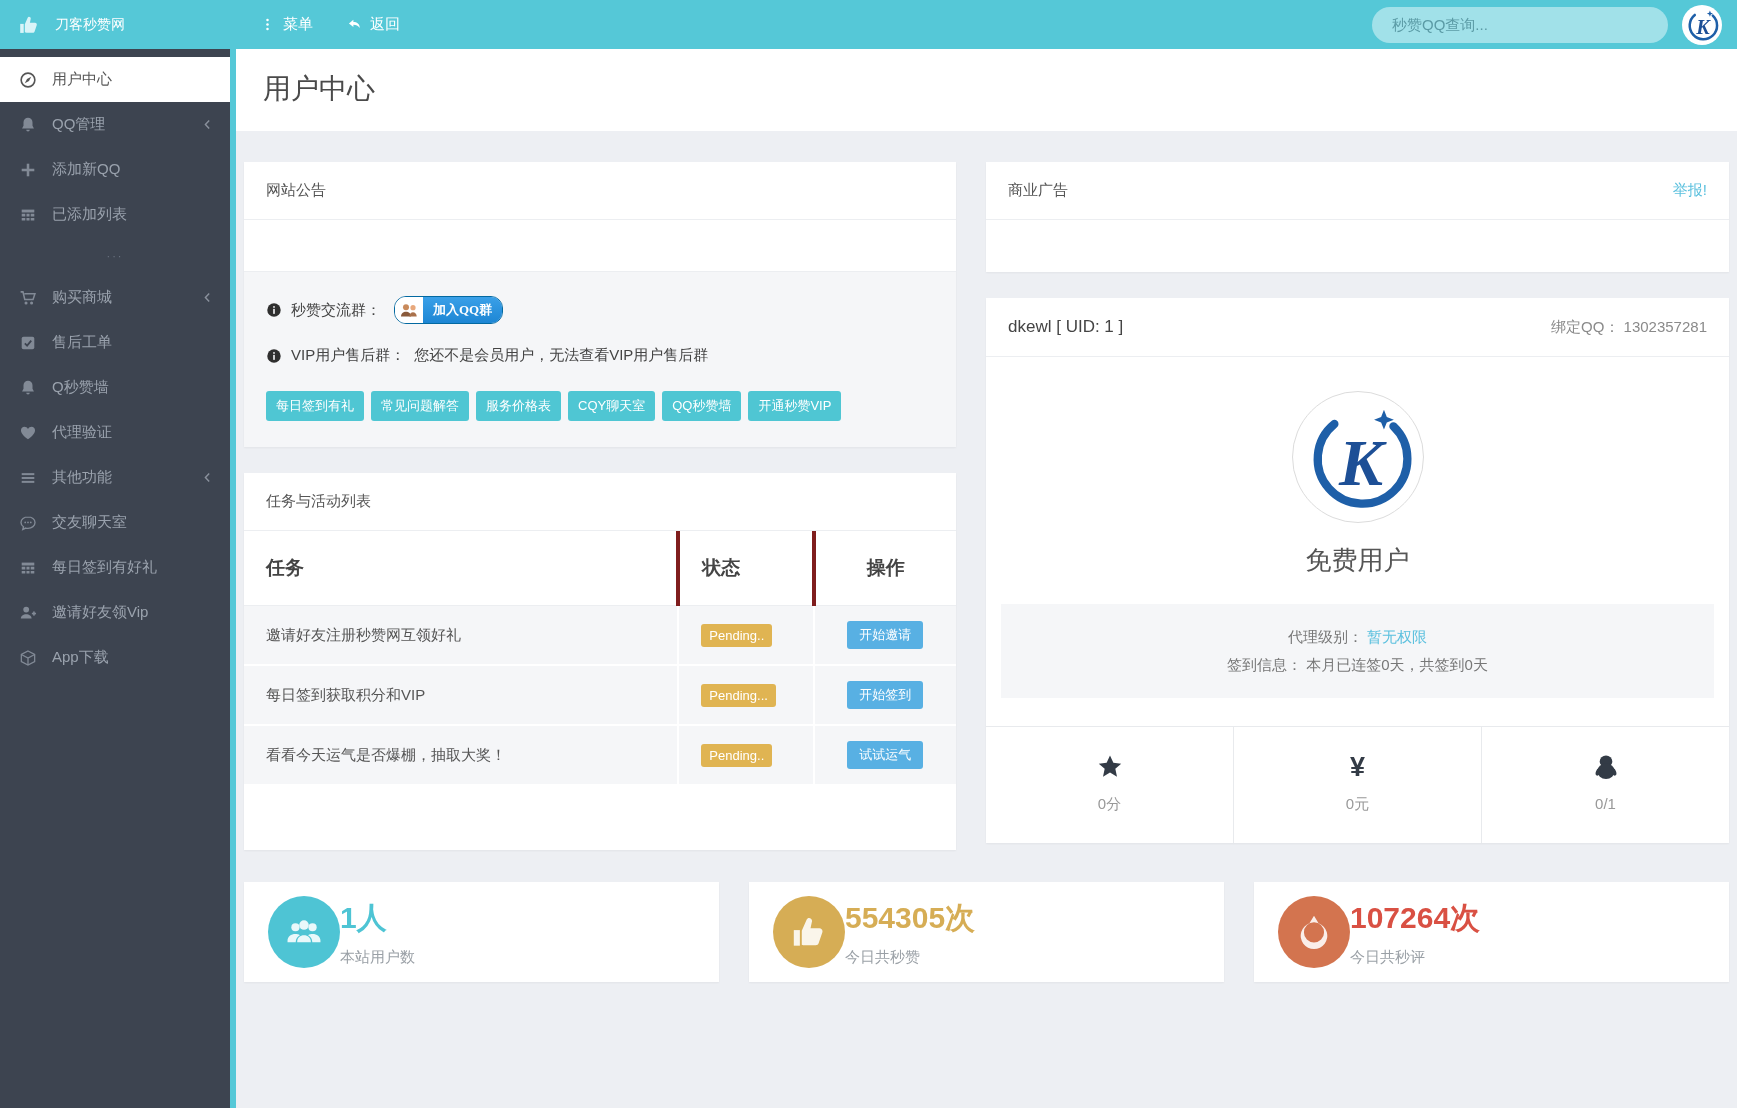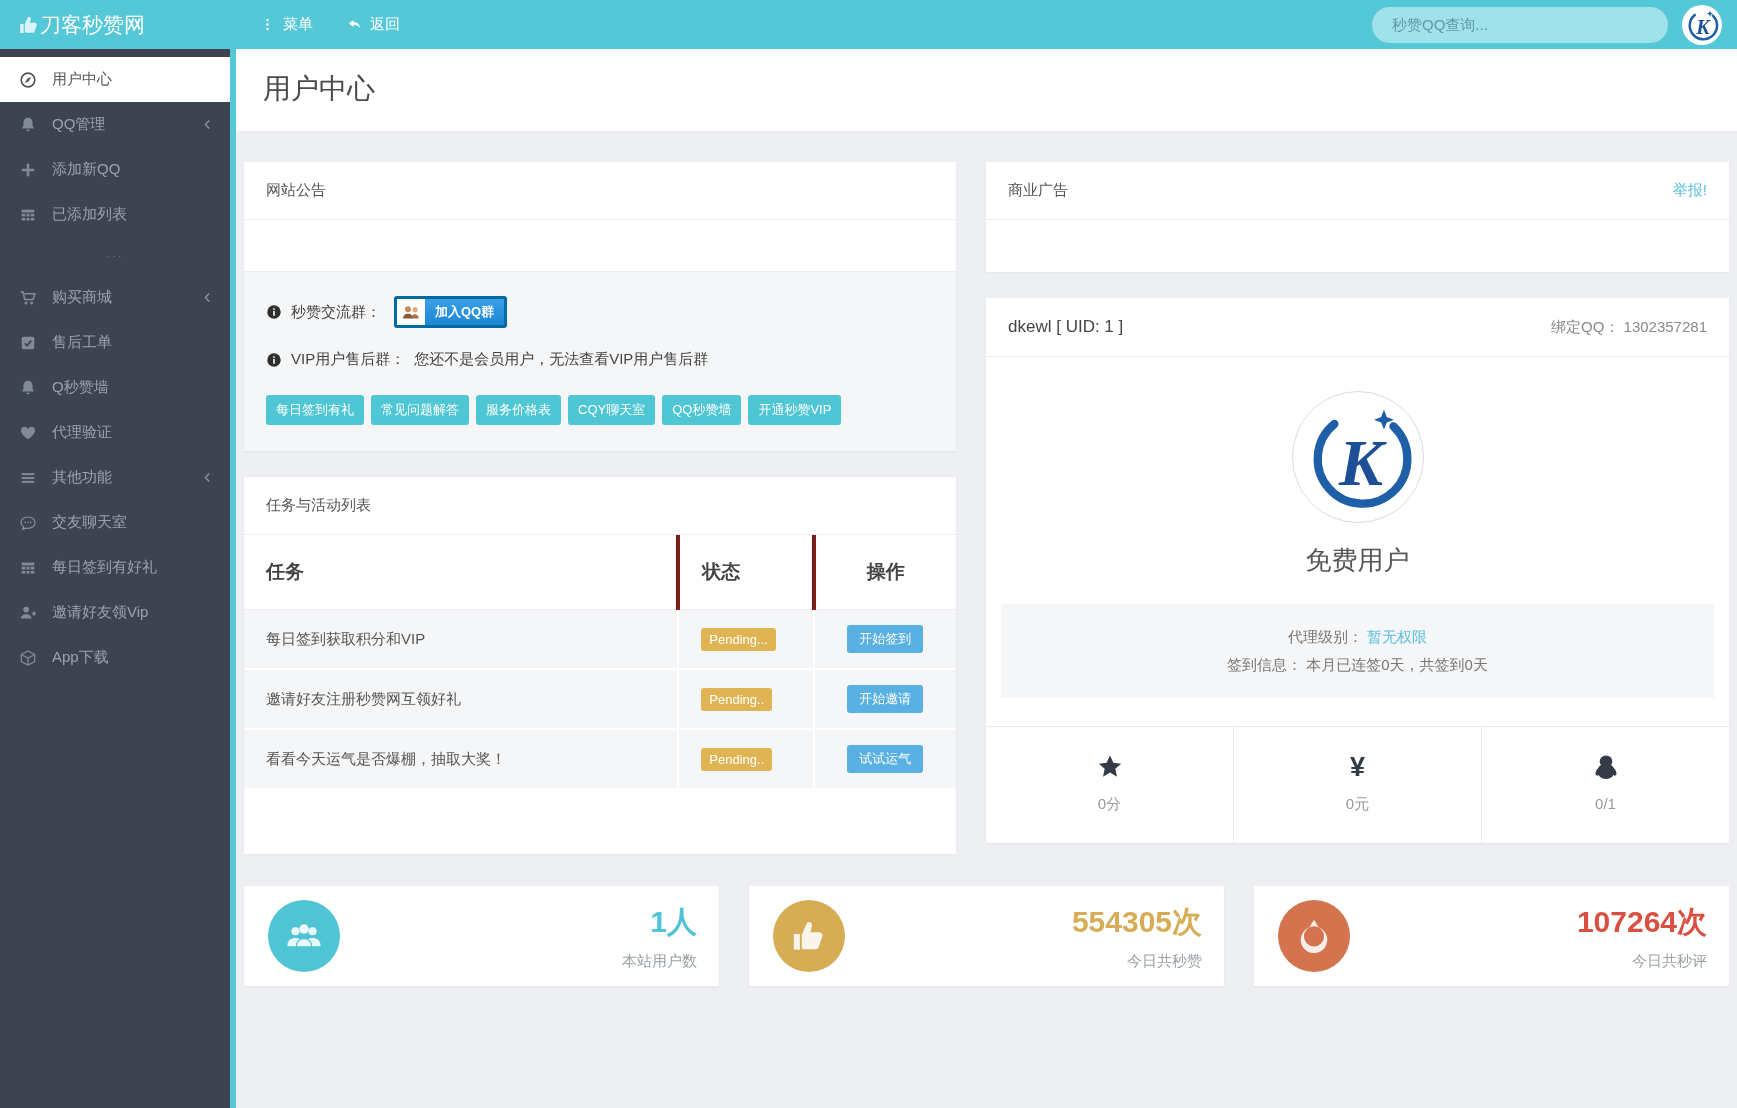--- a/index.html
+++ b/index.html
@@ -6,21 +6,21 @@
   html,body { margin:0; padding:0; }
   body {
     width:1737px; height:1108px; overflow:hidden;
     font-family:"Liberation Sans","DejaVu Sans",sans-serif;
     background:#edeff3; color:#555;
   }
   svg { display:block; }
 
   
   .header { height:49px; background:#55c8d7; display:flex; align-items:center; color:#fff; }
-  .brand { width:230px; flex:none; display:flex; align-items:center; padding-left:18px; font-size:21px; }
+  .brand { width:230px; flex:none; display:flex; align-items:center; gap:15px; padding-left:18px; font-size:14px; }
   .brand-icon { width:22px; height:22px; color:#d9f4f8; }
   .brand-icon svg { width:100%; height:100%; }
   .header-nav { display:flex; align-items:center; gap:34px; margin-left:30px; font-size:15px; }
   .nav-item { display:flex; align-items:center; gap:8px; cursor:pointer; }
   .nav-item .n-icon { width:15px; height:15px; }
   .nav-item .n-icon svg { width:100%; height:100%; }
   .header-spacer { flex:1; }
   .search-box {
     width:296px; height:36px; border:none; border-radius:18px;
     background:rgba(255,255,255,.45); padding:0 20px; font-size:15px;
@@ -58,22 +58,22 @@
     border-bottom:1px solid #eceef1; display:flex; justify-content:space-between; align-items:center; }
   .report-link { color:#5bc0de; cursor:pointer; }
 
   
   .ann-body { height:52px; border-bottom:1px solid #eceef1; }
   .ann-footer { background:#f5f6f8; padding:24px 22px 26px; }
   .ann-line { display:flex; align-items:center; gap:9px; font-size:15px; color:#444; }
   .ann-line + .ann-line { margin-top:22px; }
   .info-icon { width:16px; height:16px; color:#2f2f2f; flex:none; }
   .info-icon svg { width:100%; height:100%; }
-  .qq-join-btn { display:inline-flex; align-items:stretch; border:3px solid #0369a1; border-radius:3px;
-    overflow:hidden; cursor:pointer; margin-left:4px; padding:0; background:none; font-family:Liberation Sans, sans-serif; }
+  .qq-join-btn { display:inline-flex; align-items:stretch; border:1px solid #0369a1; border-radius:12px;
+    overflow:hidden; cursor:pointer; margin-left:4px; padding:0; background:none; font-family:Liberation Serif, serif; }
   .qq-join-img { background:#fff; padding:2px 4px; display:flex; align-items:center; }
   .qq-join-img svg { width:20px; height:17px; }
   .qq-join-label { background:linear-gradient(#3aa0e8,#1d86d4); color:#fff; font-size:13px; font-weight:bold;
     padding:4px 10px; display:flex; align-items:center; }
   .quick-links { display:flex; gap:7px; margin-top:26px; flex-wrap:wrap; }
   .quick-link { background:#4fc6d3; color:#fff; border:none; font-size:13px; padding:6px 10px;
     border-radius:3px; cursor:pointer; font-family:inherit; }
 
   
   .tasks-panel { padding-bottom:64px; }
@@ -113,21 +113,21 @@
   .p-icon svg { width:28px; height:28px; }
   .p-value { margin-top:13px; color:#999; font-size:15px; }
 
   
   .cards { display:flex; gap:30px; margin-top:6px; }
   .card { flex:1; background:#fff; box-shadow:0 1px 2px rgba(0,0,0,.05); height:100px;
     padding:14px 22px 14px 24px; display:flex; align-items:center; }
   .card-icon { width:72px; height:72px; border-radius:50%; flex:none;
     display:flex; align-items:center; justify-content:center; color:rgba(255,255,255,.88); }
   .card-icon svg { width:38px; height:38px; }
-  .card-right { flex:1; text-align:right; }
+  .card-right { flex:1; text-align:left; }
   .card-value { font-size:30px; font-weight:bold; }
   .card-label { font-size:15px; color:#9aa0a6; margin-top:9px; }
 </style>
 </head>
 <body>
 
 <div class="header">
   <div class="brand">
     <span class="brand-icon">
         <svg viewBox="0 0 20 20" fill="currentColor">
@@ -376,28 +376,28 @@
             <table class="tasks-table">
               <thead>
                 <tr>
                   <th class="c-task">任务</th>
                   <th class="c-status">状态</th>
                   <th class="c-action">操作</th>
                 </tr>
               </thead>
               <tbody>
                   <tr>
+                    <td class="c-task">邀请好友注册秒赞网互领好礼</td>
+                    <td class="c-status"><span class="badge">Pending..</span></td>
+                    <td class="c-action"><button class="action-btn">开始邀请</button></td>
+                  </tr>
+                  <tr>
                     <td class="c-task">每日签到获取积分和VIP</td>
                     <td class="c-status"><span class="badge">Pending...</span></td>
                     <td class="c-action"><button class="action-btn">开始签到</button></td>
-                  </tr>
-                  <tr>
-                    <td class="c-task">邀请好友注册秒赞网互领好礼</td>
-                    <td class="c-status"><span class="badge">Pending..</span></td>
-                    <td class="c-action"><button class="action-btn">开始邀请</button></td>
                   </tr>
                   <tr>
                     <td class="c-task">看看今天运气是否爆棚，抽取大奖！</td>
                     <td class="c-status"><span class="badge">Pending..</span></td>
                     <td class="c-action"><button class="action-btn">试试运气</button></td>
                   </tr>
                 </tbody>
             </table>
           </div>
         </div>

